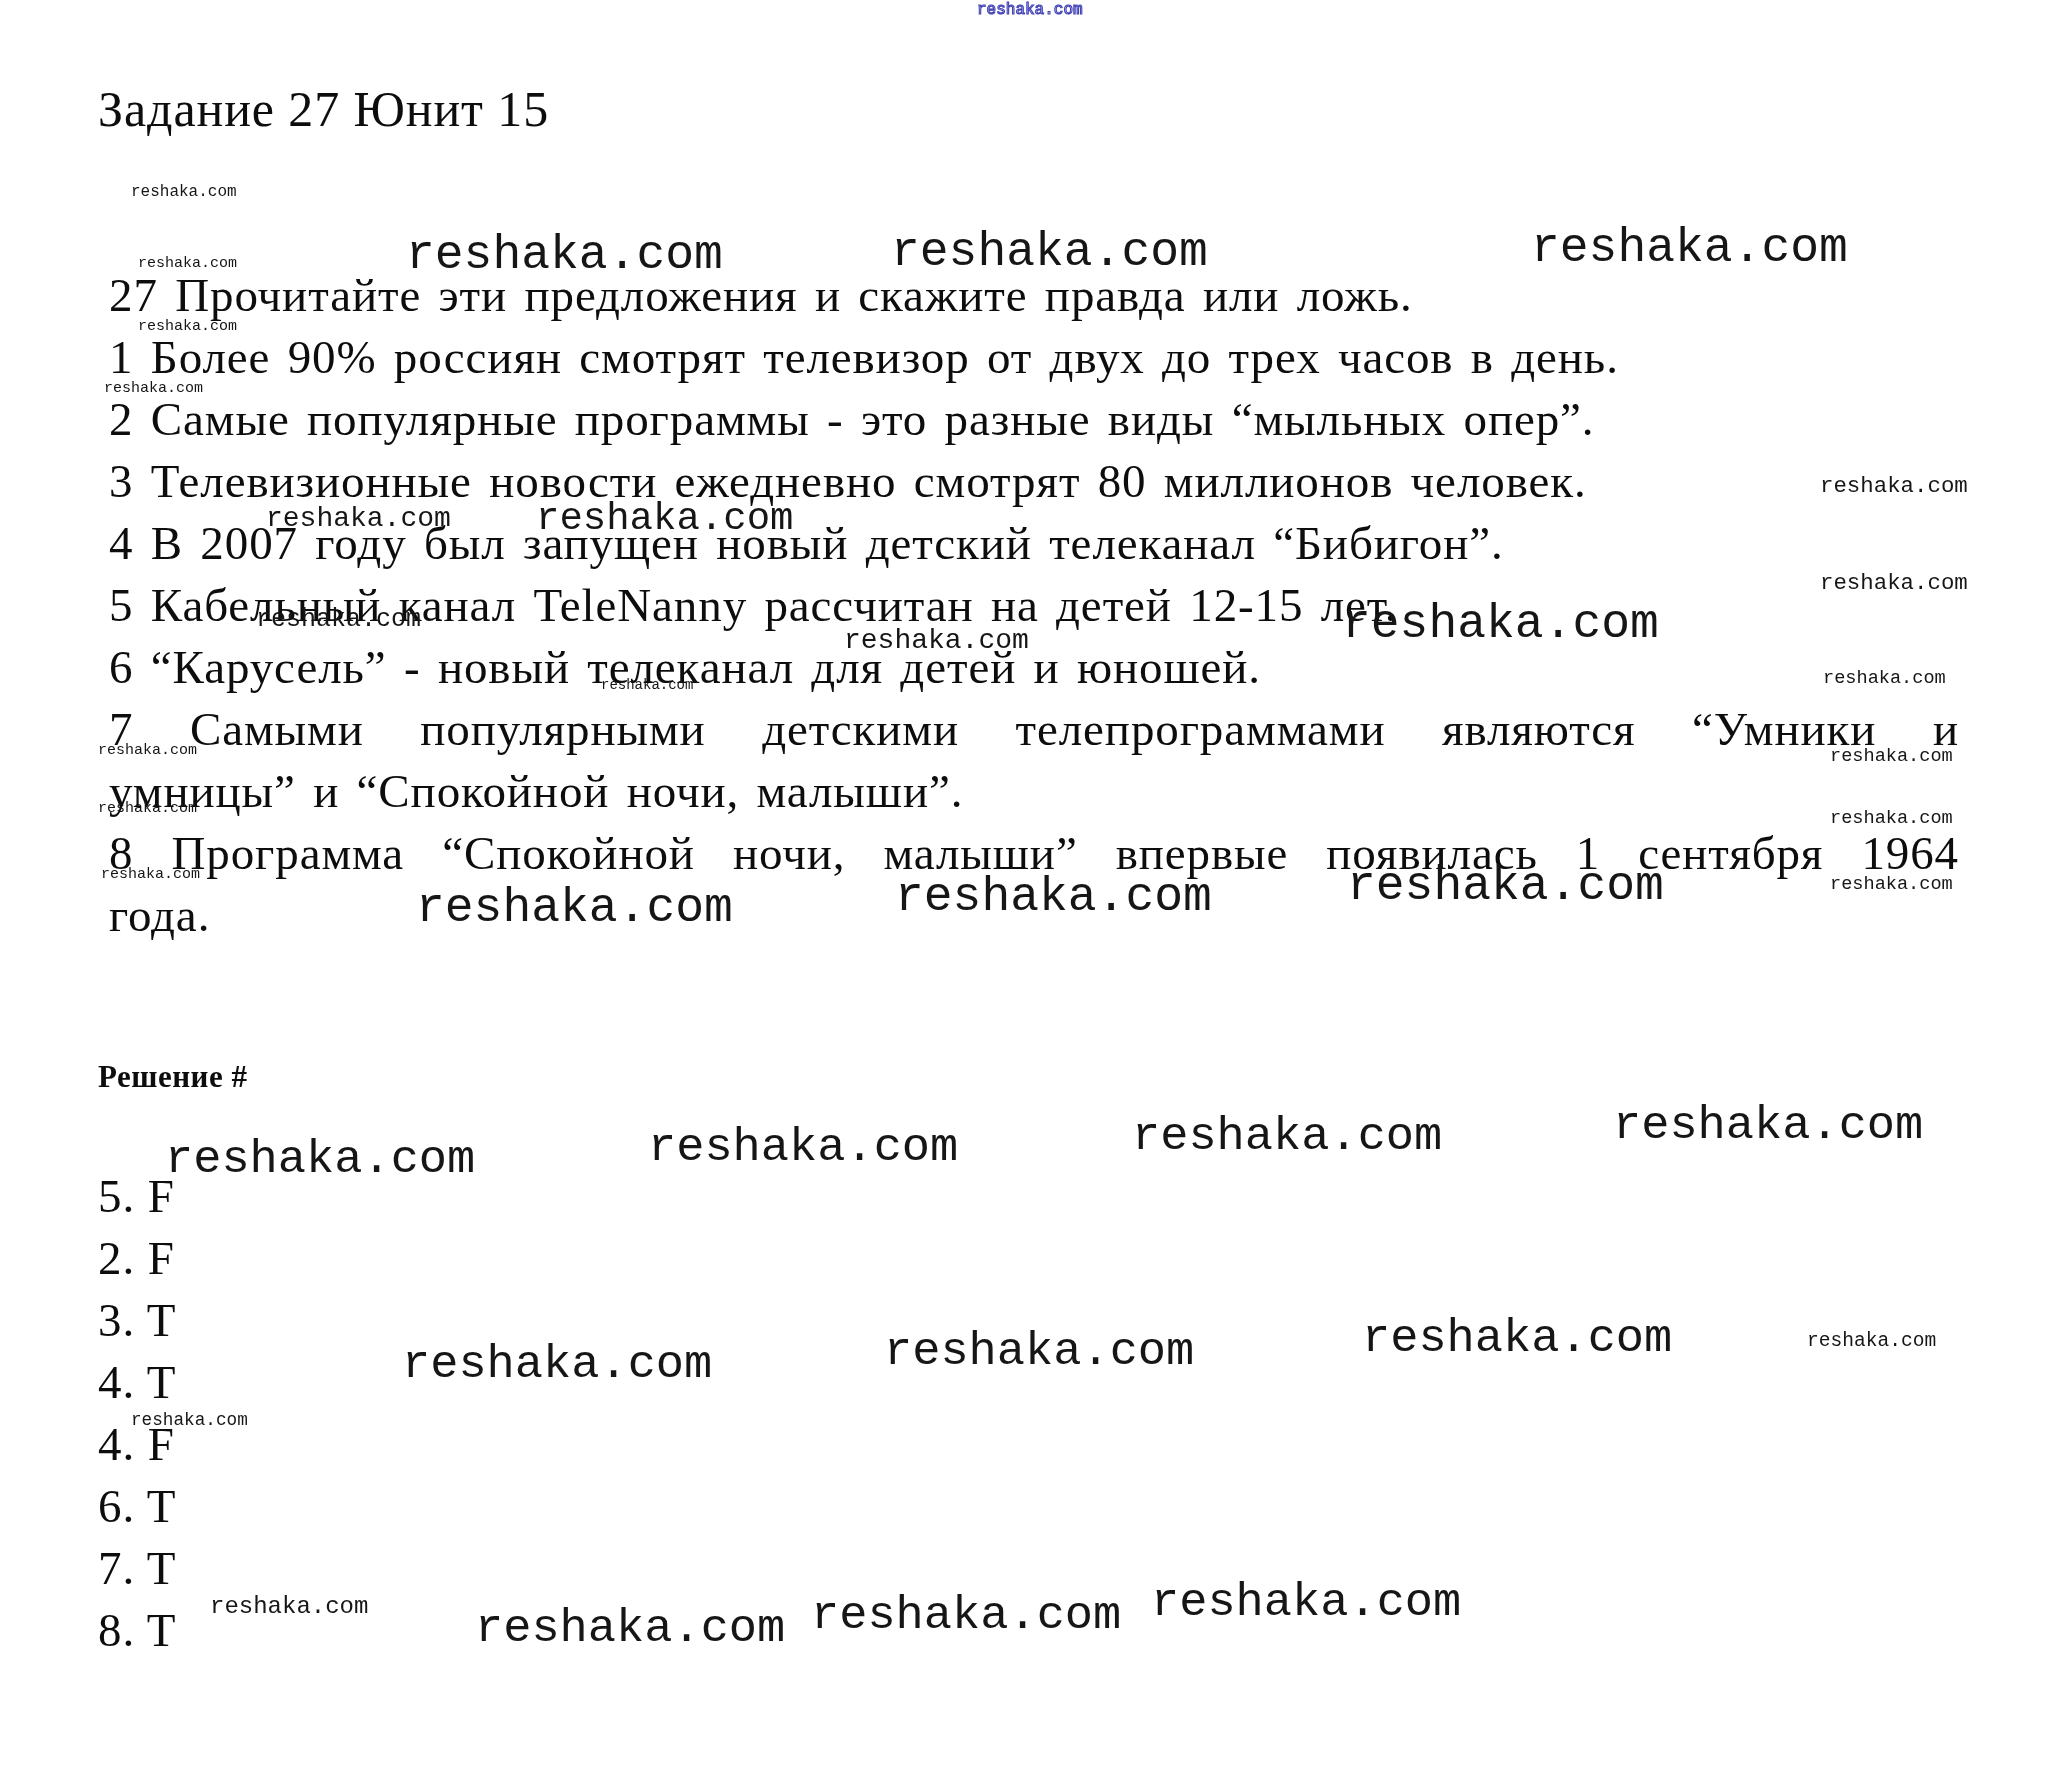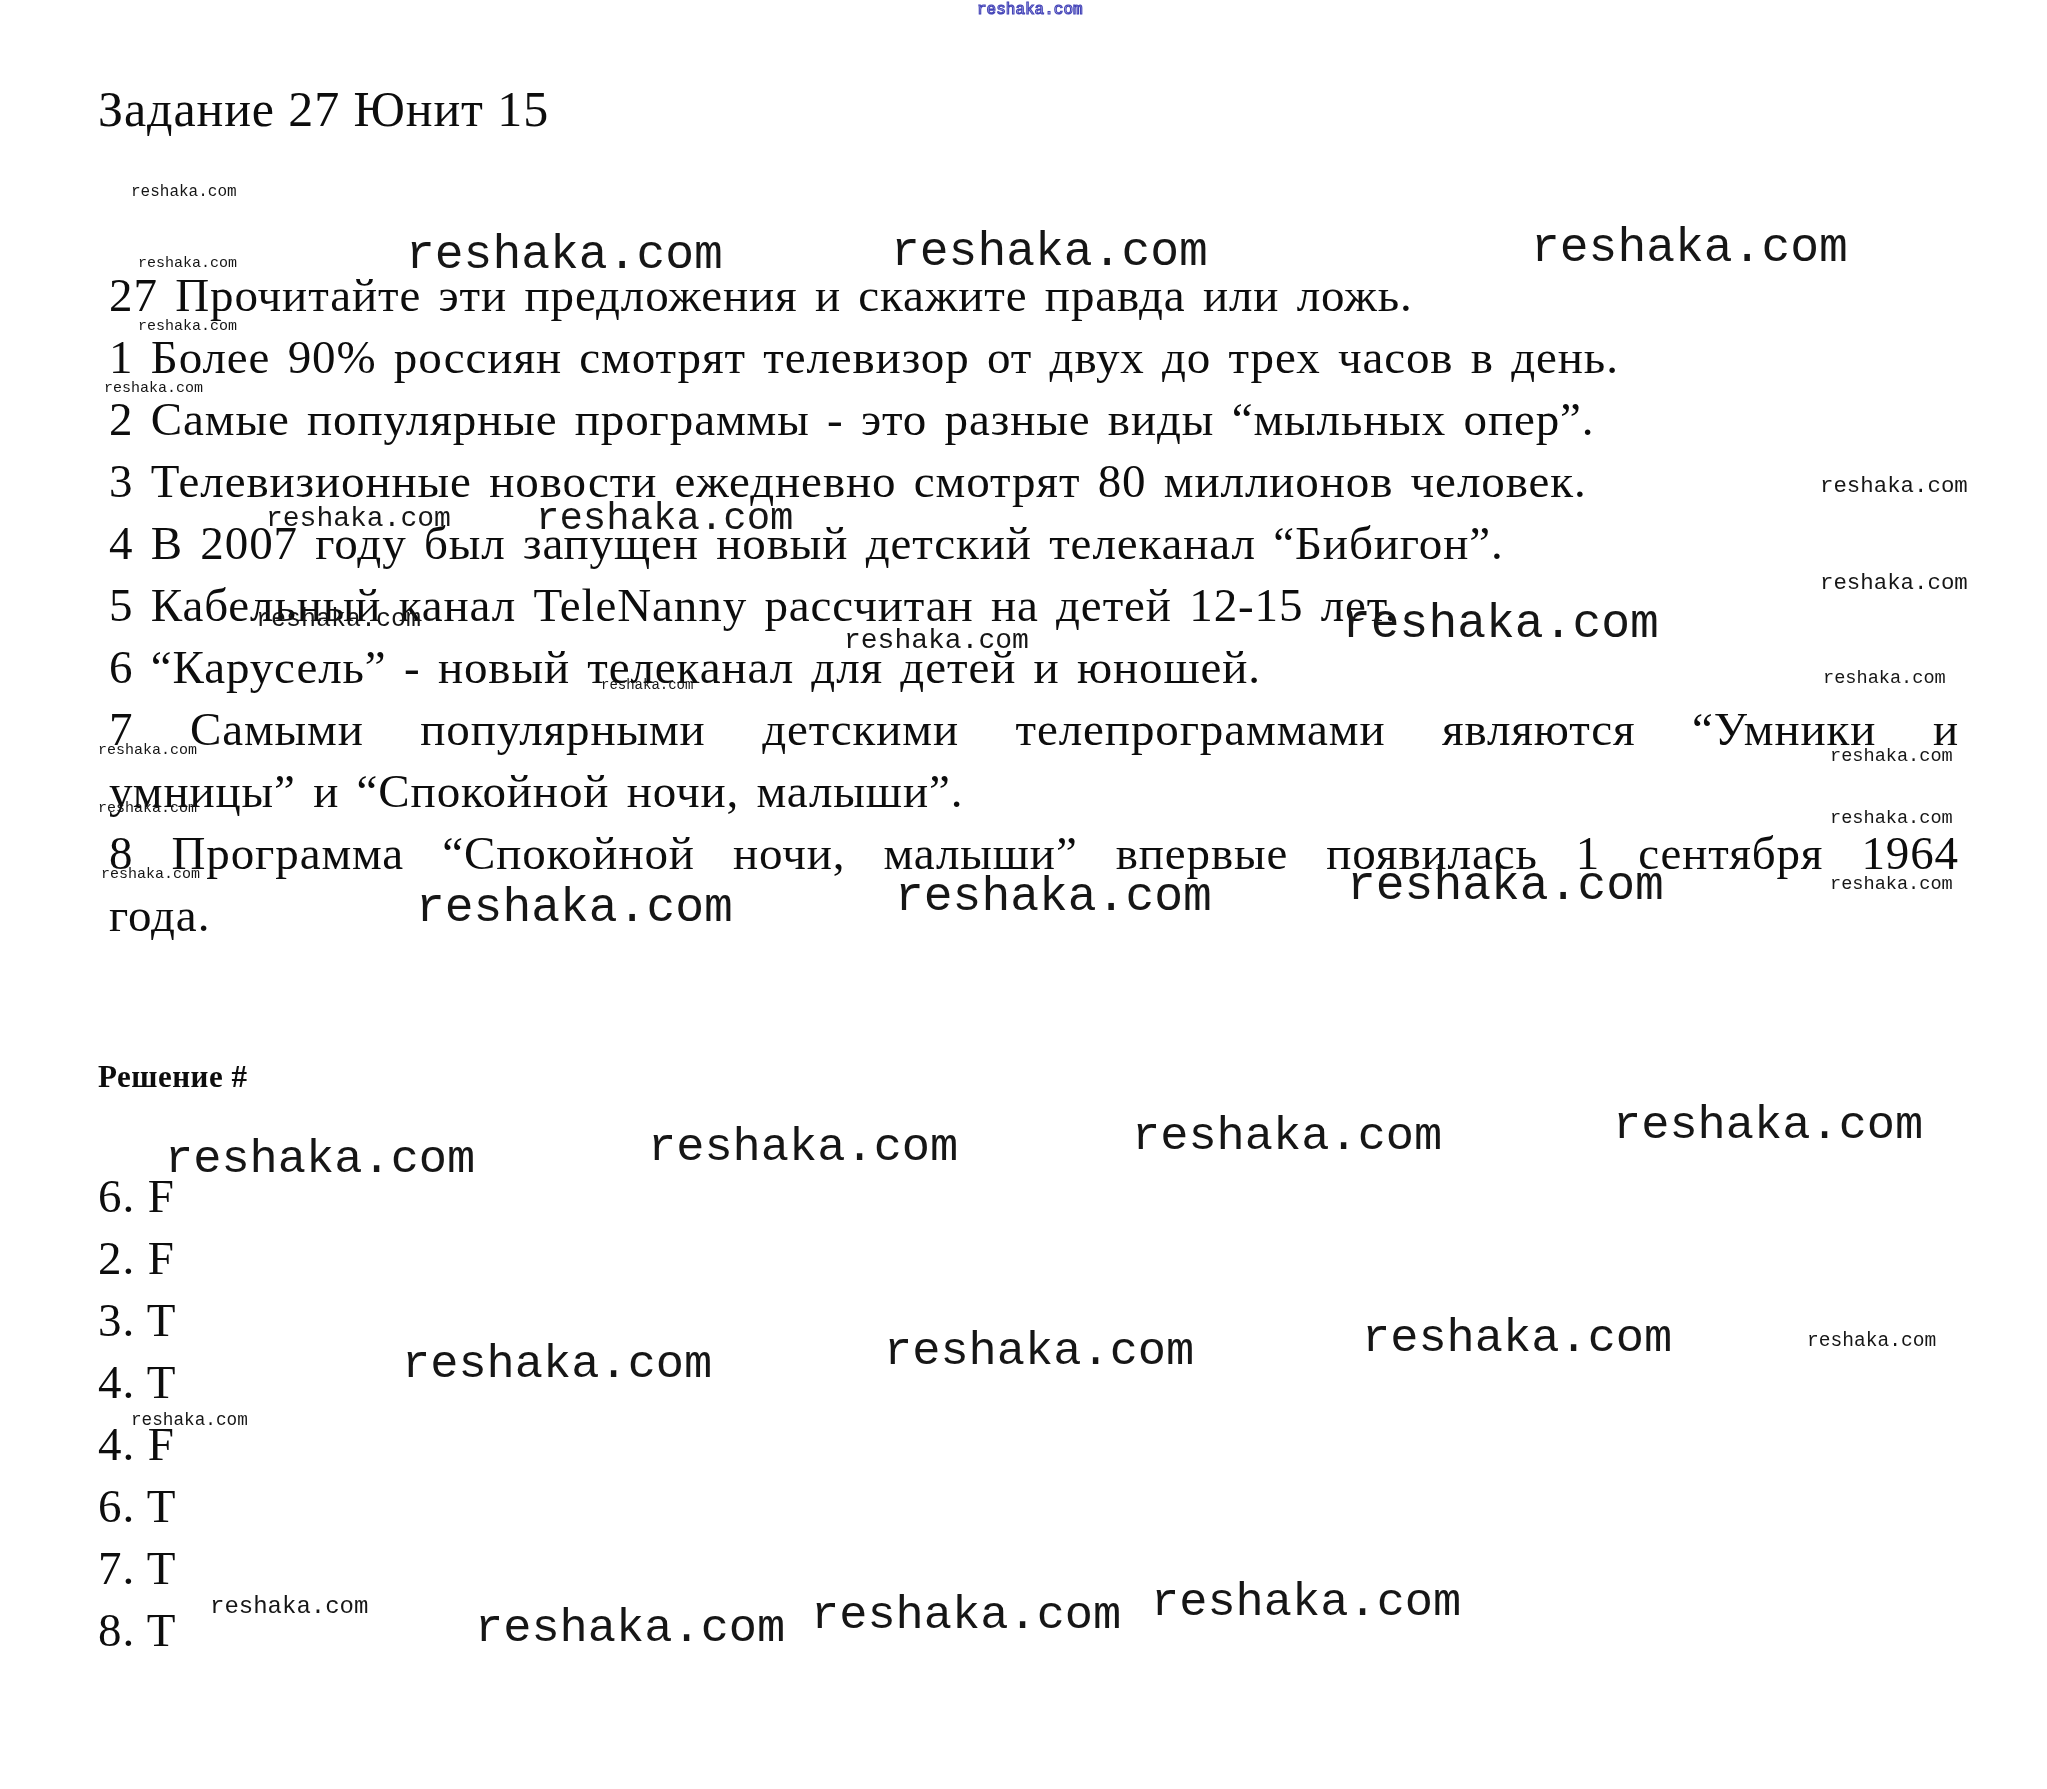--- a/index.html
+++ b/index.html
@@ -61,21 +61,21 @@
   <div class="line">5 Кабельный канал TeleNanny рассчитан на детей 12-15 лет.</div>
   <div class="line">6 “Карусель” - новый телеканал для детей и юношей.</div>
   <div class="line jl">7 Самыми популярными детскими телепрограммами являются “Умники и</div>
   <div class="line">умницы” и “Спокойной ночи, малыши”.</div>
   <div class="line jl">8 Программа “Спокойной ночи, малыши” впервые появилась 1 сентября 1964</div>
   <div class="line">года.</div>
 </div>
 
 <div class="solution-heading">Решение #</div>
 <div class="answers">
-  <div class="answer-row">6. F</div>
+  <div class="answer-row">5. F</div>
   <div class="answer-row">2. F</div>
   <div class="answer-row">3. T</div>
   <div class="answer-row">4. T</div>
   <div class="answer-row">4. F</div>
   <div class="answer-row">6. T</div>
   <div class="answer-row">7. T</div>
   <div class="answer-row">8. T</div>
 </div>
 
 <div class="wm blue" style="left:977px;top:1.9px;font-size:16px;">reshaka.com</div>

